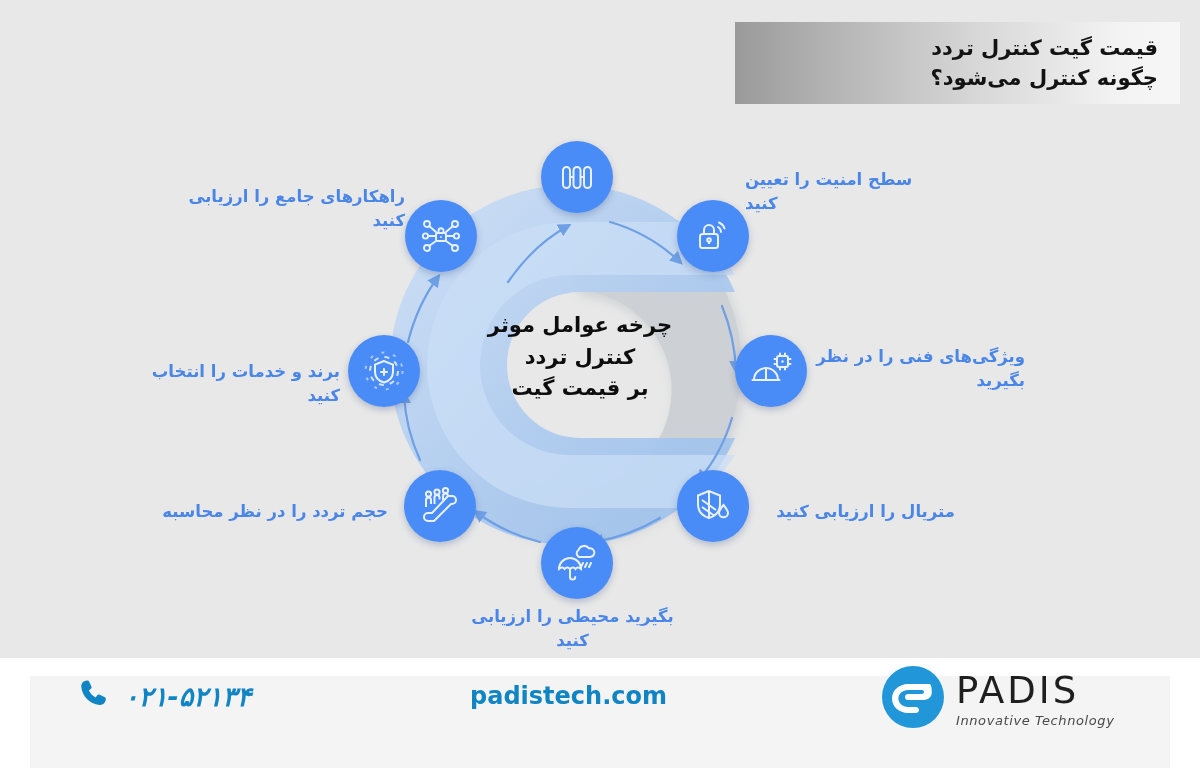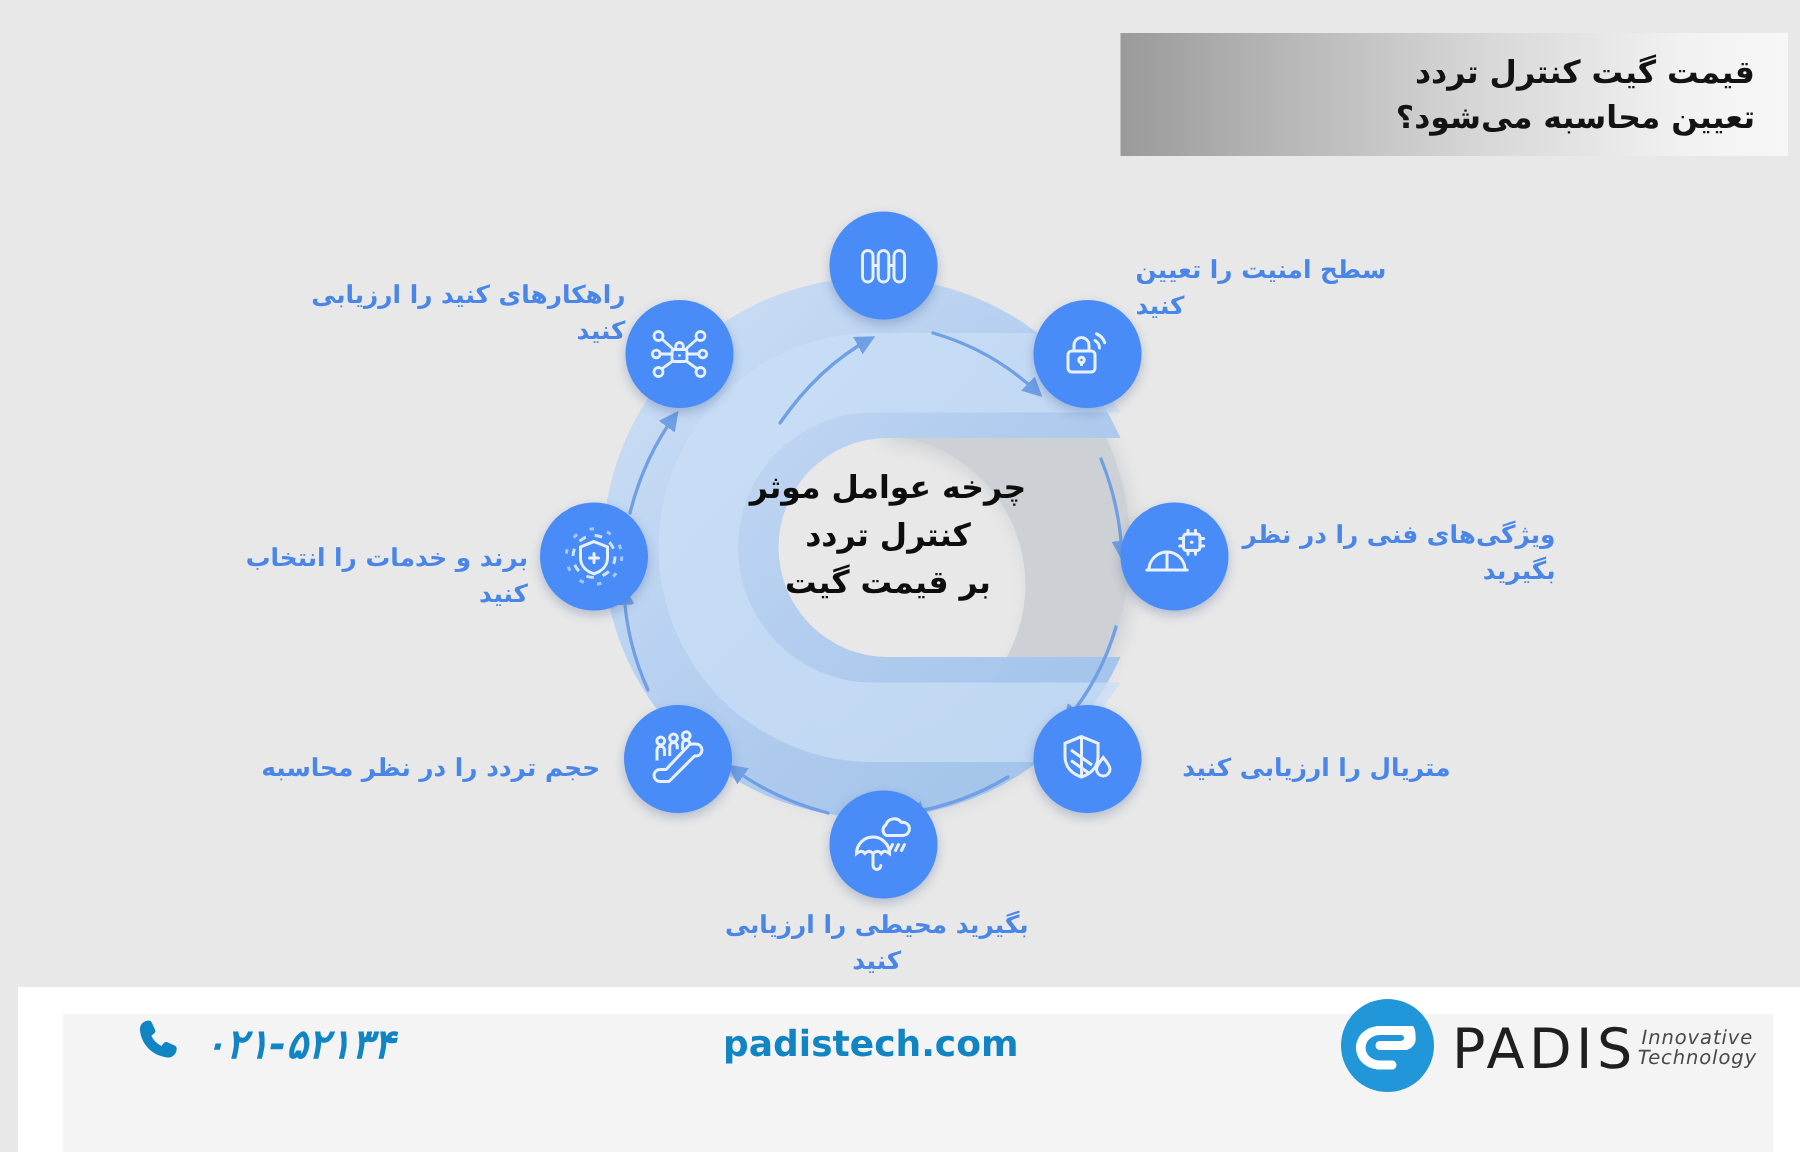--- a/index.html
+++ b/index.html
@@ -2,21 +2,21 @@
 <html><head>
 <meta charset="utf-8">
 <style>
   html,body{margin:0;padding:0;}
   body{
     width:1200px;height:768px;overflow:hidden;
     background:#e8e8e8;
     font-family:"DejaVu Sans","Liberation Sans",sans-serif;
     position:relative;
   }
-  #stage{position:absolute;inset:0;width:1160px;height:768px;margin-left:12px;}
+  #stage{position:absolute;inset:0;width:1160px;height:768px;}
 
   
   .title-banner{
     position:absolute;left:735px;top:22px;width:445px;height:82px;
     background:linear-gradient(90deg,#9a9a9a 0%,#b4b4b4 22%,#d8d8d8 55%,#f2f2f2 85%,#f7f7f7 100%);
     display:flex;align-items:center;justify-content:flex-end;
     padding-right:22px;box-sizing:border-box;
   }
   .title-banner .ttl{
     direction:rtl;text-align:right;color:#131313;
@@ -65,37 +65,37 @@
   }
   .phone .num{color:#1184c4;font-weight:bold;font-size:27px;letter-spacing:1px;direction:ltr;font-style:italic;}
   .site{
     position:absolute;left:470px;top:682px;
     color:#1184c4;font-weight:bold;font-size:24px;z-index:3;
   }
   .logo{
     position:absolute;left:880px;top:666px;height:66px;
     display:flex;align-items:center;gap:10px;z-index:3;
   }
-  .logo .wordmark{display:flex;flex-direction:row;line-height:1;}
+  .logo .wordmark{display:flex;flex-direction:column;line-height:1;}
   .logo .wm-main{
     font-size:37px;letter-spacing:3px;color:#1f1f1f;font-weight:400;
   }
   .logo .wm-sub{
     font-size:13px;letter-spacing:.6px;color:#4a4a4a;margin-top:5px;text-align:center;font-style:italic;
   }
 </style>
 </head>
 <body>
 
 <div id="stage">
 
   <div class="title-banner">
     <div class="ttl">
       <div>قیمت گیت کنترل تردد</div>
-      <div>تعیین محاسبه می‌شود؟</div>
+      <div>چگونه کنترل می‌شود؟</div>
     </div>
   </div>
 
   <div class="ring-wrap">
     <svg width="470" height="470" viewBox="0 0 470 470" xmlns="http://www.w3.org/2000/svg">
       <defs>
         <linearGradient id="ringGrad" x1="0" y1="0" x2="1" y2="1">
           <stop offset="0%" stop-color="#cfe0f6"></stop>
           <stop offset="55%" stop-color="#aecbef"></stop>
           <stop offset="100%" stop-color="#9cc0ea"></stop>
@@ -273,21 +273,21 @@
           <circle cx="35" cy="9" r="3"></circle>
         <circle cx="7" cy="33" r="3"></circle>
           <circle cx="35" cy="33" r="3"></circle>
         <circle cx="5.5" cy="21" r="2.6"></circle>
           <circle cx="36.5" cy="21" r="2.6"></circle>
         <path d="M9.4 11.2 16 17M32.6 11.2 26 17M9.4 30.8 16 26M32.6 30.8 26 26M8.1 21H16M26 21h7.9" stroke-linecap="round"></path>
       </svg>
     </span>
   </div>
   <div class="lbl" style="left:165px;top:185px;width:240px;text-align:right;">
-    <div>راهکارهای کنید را ارزیابی</div>
+    <div>راهکارهای جامع را ارزیابی</div>
     <div>کنید</div>
   </div>
 
   <div class="footer">
     <div class="footer-bar"></div>
   </div>
 
   <div class="phone">
     <span>
       <svg width="34" height="34" viewBox="0 0 34 34" fill="#1184c4">

